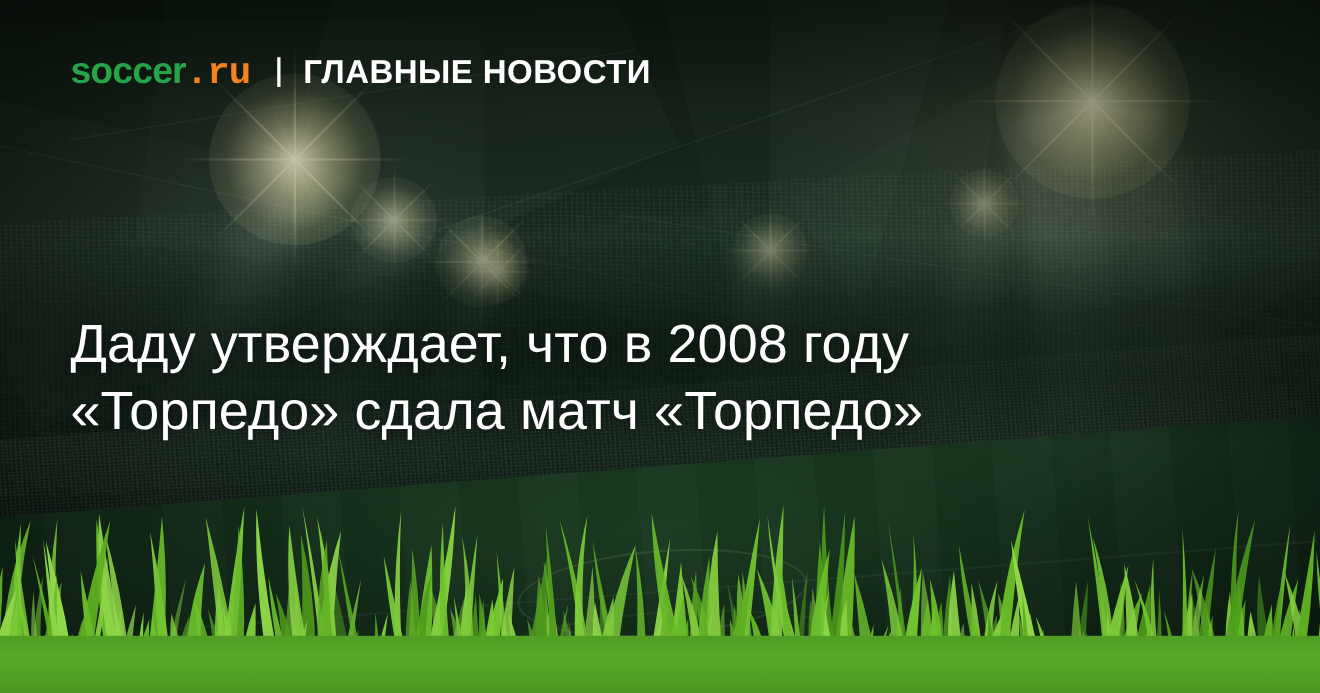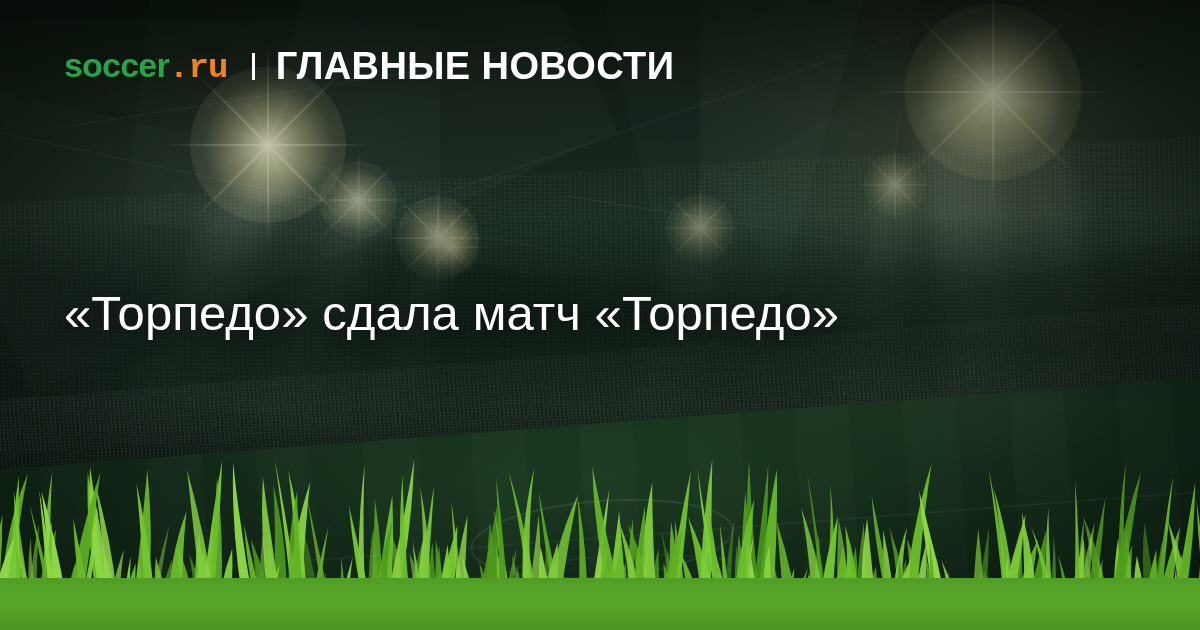--- a/index.html
+++ b/index.html
@@ -195,21 +195,21 @@
   .logo .word { color: #27a34a; }
   .logo .tld  { color: #f4821f; font-family: Liberation Mono, monospace; }
   .sep {
     display:inline-block;
     width: 3px; height: 27px;
     background: #ffffff;
     margin: 0 21px 0 24px;
   }
   .kicker {
     color: #ffffff;
-    font-size: 38px;
+    font-size: 30px;
     font-weight: bold;
     letter-spacing: 0.4px;
     line-height: 1;
   }
 
   
   .headline {
     position: absolute;
     left: 64px; top: 250px;
     width: 1010px;
@@ -350,20 +350,21 @@
   <div class="vignette"></div>
   <div class="text-scrim"></div>
 
   <div class="header">
     <div class="logo"><span class="word">soccer</span><span class="tld">.ru</span></div>
     <span class="sep"></span>
     <div class="kicker">ГЛАВНЫЕ НОВОСТИ</div>
   </div>
 
   <h1 class="headline">
+    <span class="l">Даду утверждает, что в 2008 году</span>
     <span class="l">«Торпедо» сдала матч «Торпедо»</span>
   </h1>
 
   <div class="grass-wrap">
     <svg id="grass-svg" width="1200" height="230" viewBox="0 0 1200 230" preserveAspectRatio="none">
         <path d="M674.4,234 Q663.9,187.6 667.5,149.6 Q676.5,191.8 687.1,234 Z" fill="#68bb28" opacity="0.53" filter="none"></path>
         <path d="M384.5,234 Q382.2,207.6 384.7,185.9 Q390.9,210.0 393.2,234 Z" fill="#86d040" opacity="0.57" filter="none"></path>
         <path d="M628.5,234 Q624.3,170.5 632.8,118.5 Q633.8,176.3 638.1,234 Z" fill="#68bb28" opacity="0.73" filter="none"></path>
         <path d="M1075.3,234 Q1080.8,179.8 1081.8,135.4 Q1096.3,184.7 1090.8,234 Z" fill="#5fae22" opacity="0.48" filter="none"></path>
         <path d="M905.9,234 Q910.2,202.0 921.2,175.8 Q922.0,204.9 917.7,234 Z" fill="#7ccb38" opacity="0.70" filter="none"></path>

